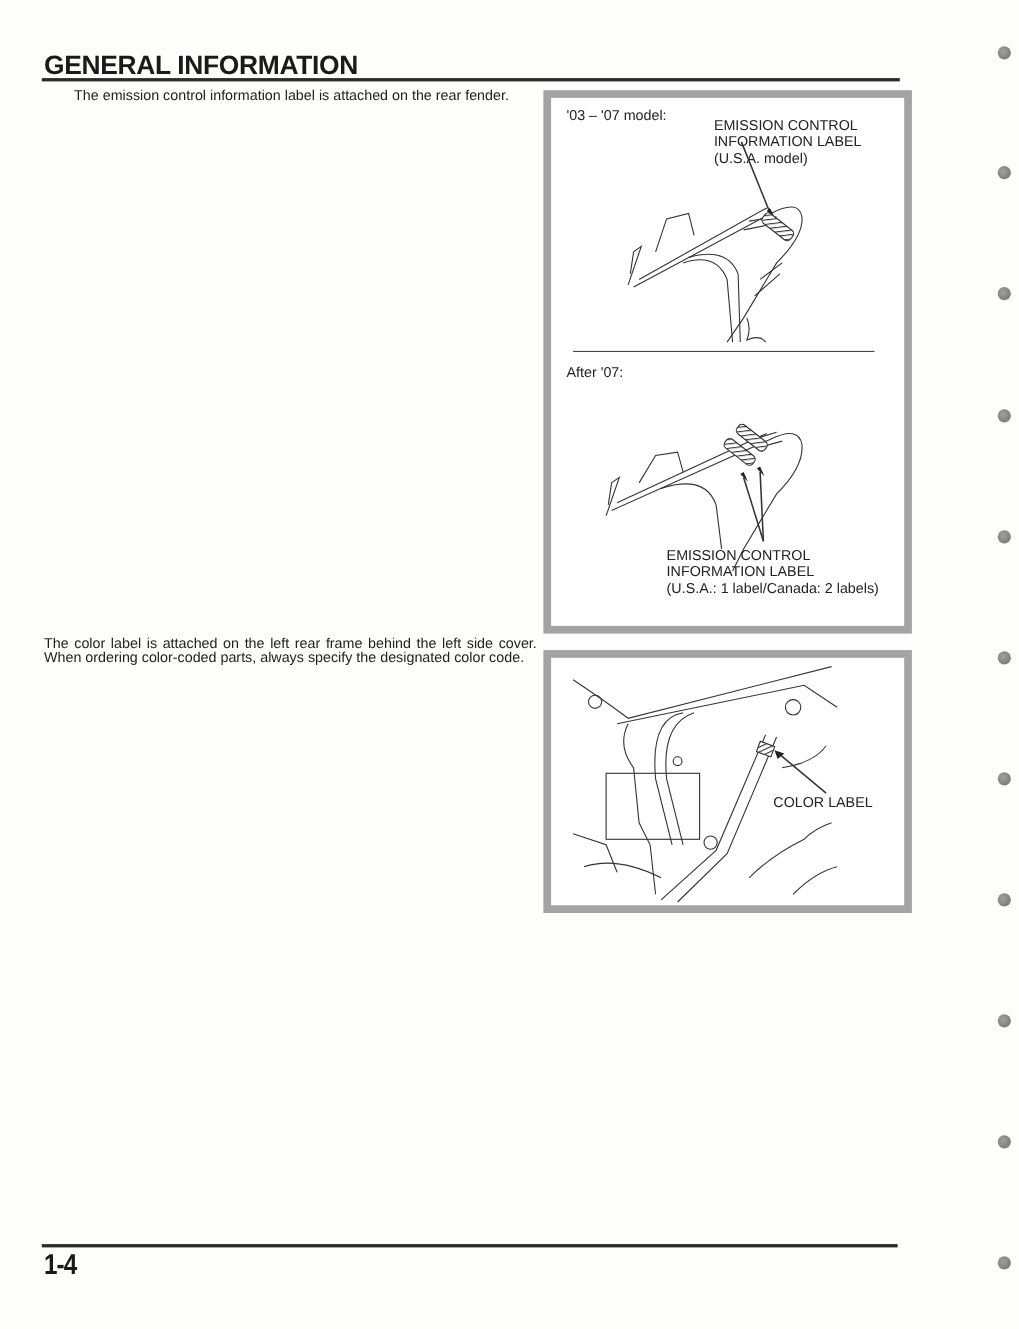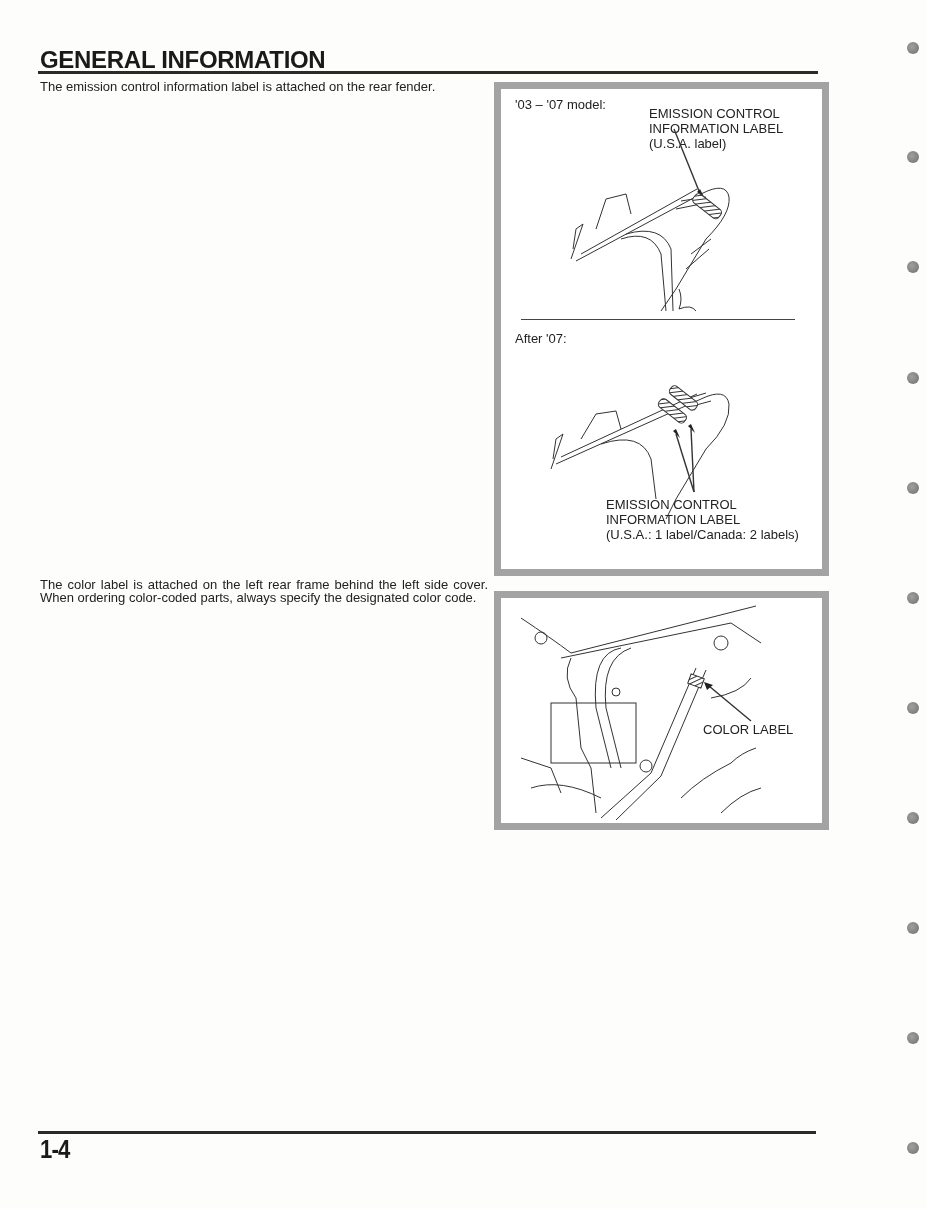--- a/index.html
+++ b/index.html
@@ -1,20 +1,20 @@
 <!DOCTYPE html>
 <html><head>
 <meta charset="utf-8">
 <style>
   html, body { margin:0; padding:0; }
   body { width:926px; height:1208px; background:#fdfdfc; position:relative; overflow:hidden;
          font-family:"Liberation Sans", sans-serif; color:#1c1c1c; }
   .title { position:absolute; left:40px; top:46px; font-size:24px; font-weight:bold; letter-spacing:-0.3px; color:#1a1a1a; }
   .rule-top { position:absolute; left:38px; top:71px; width:780px; height:3px; background:#2a2a2a; }
-  .para { position:absolute; font-size:13px; line-height:13px; color:#222; }
+  .para { position:absolute; font-size:13px; line-height:13px; color:#222;text-align:center; }
   .p1 { left:40px; top:80px; width:450px; }
   .p2 { left:40px; top:578px; width:448px; text-align:justify; text-align-last:left; }
   .figbox { position:absolute; border:7px solid #a3a3a3; background:#fff; }
   .fig1 { left:494px; top:82px; width:321px; height:480px; }
   .fig2 { left:494px; top:591px; width:321px; height:225px; }
   .cap { position:absolute; font-size:13px; line-height:15px; color:#222; white-space:nowrap; }
   .fig-divider { position:absolute; left:20px; top:230px; width:274px; height:1px; background:#444; }
   svg { position:absolute; }
   .rule-bottom { position:absolute; left:38px; top:1131px; width:778px; height:3px; background:#2a2a2a; }
   .pagenum { position:absolute; left:40px; top:1134px; font-size:26px; font-weight:bold; color:#1a1a1a; letter-spacing:-1px; transform:scaleX(0.85); transform-origin:left; }
@@ -27,21 +27,21 @@
 <div class="title">GENERAL INFORMATION</div>
 <div class="rule-top"></div>
 
 <div class="para p1">The emission control information label is attached on the rear fender.</div>
 
 <div class="figbox fig1">
   <div class="cap" style="left:14px;top:8px;">'03 – '07 model:</div>
   <div class="cap" style="left:148px;top:17px;">
     <div>EMISSION CONTROL</div>
     <div>INFORMATION LABEL</div>
-    <div>(U.S.A. label)</div>
+    <div>(U.S.A. model)</div>
   </div>
   <svg width="321" height="230" style="left:0;top:0;">
     <defs>
       <pattern id="hatch" width="4" height="4" patternUnits="userSpaceOnUse" patternTransform="rotate(45)">
         <rect width="4" height="4" fill="#fff"></rect>
           <line x1="0" y1="0" x2="0" y2="4" stroke="#333" stroke-width="2"></line>
       </pattern>
     </defs>
     <g fill="none" stroke="#333" stroke-width="1">
       <path d="M75 172 L200 105 Q225 92 228 108 Q230 125 205 150 L175 200 L160 222"></path>

